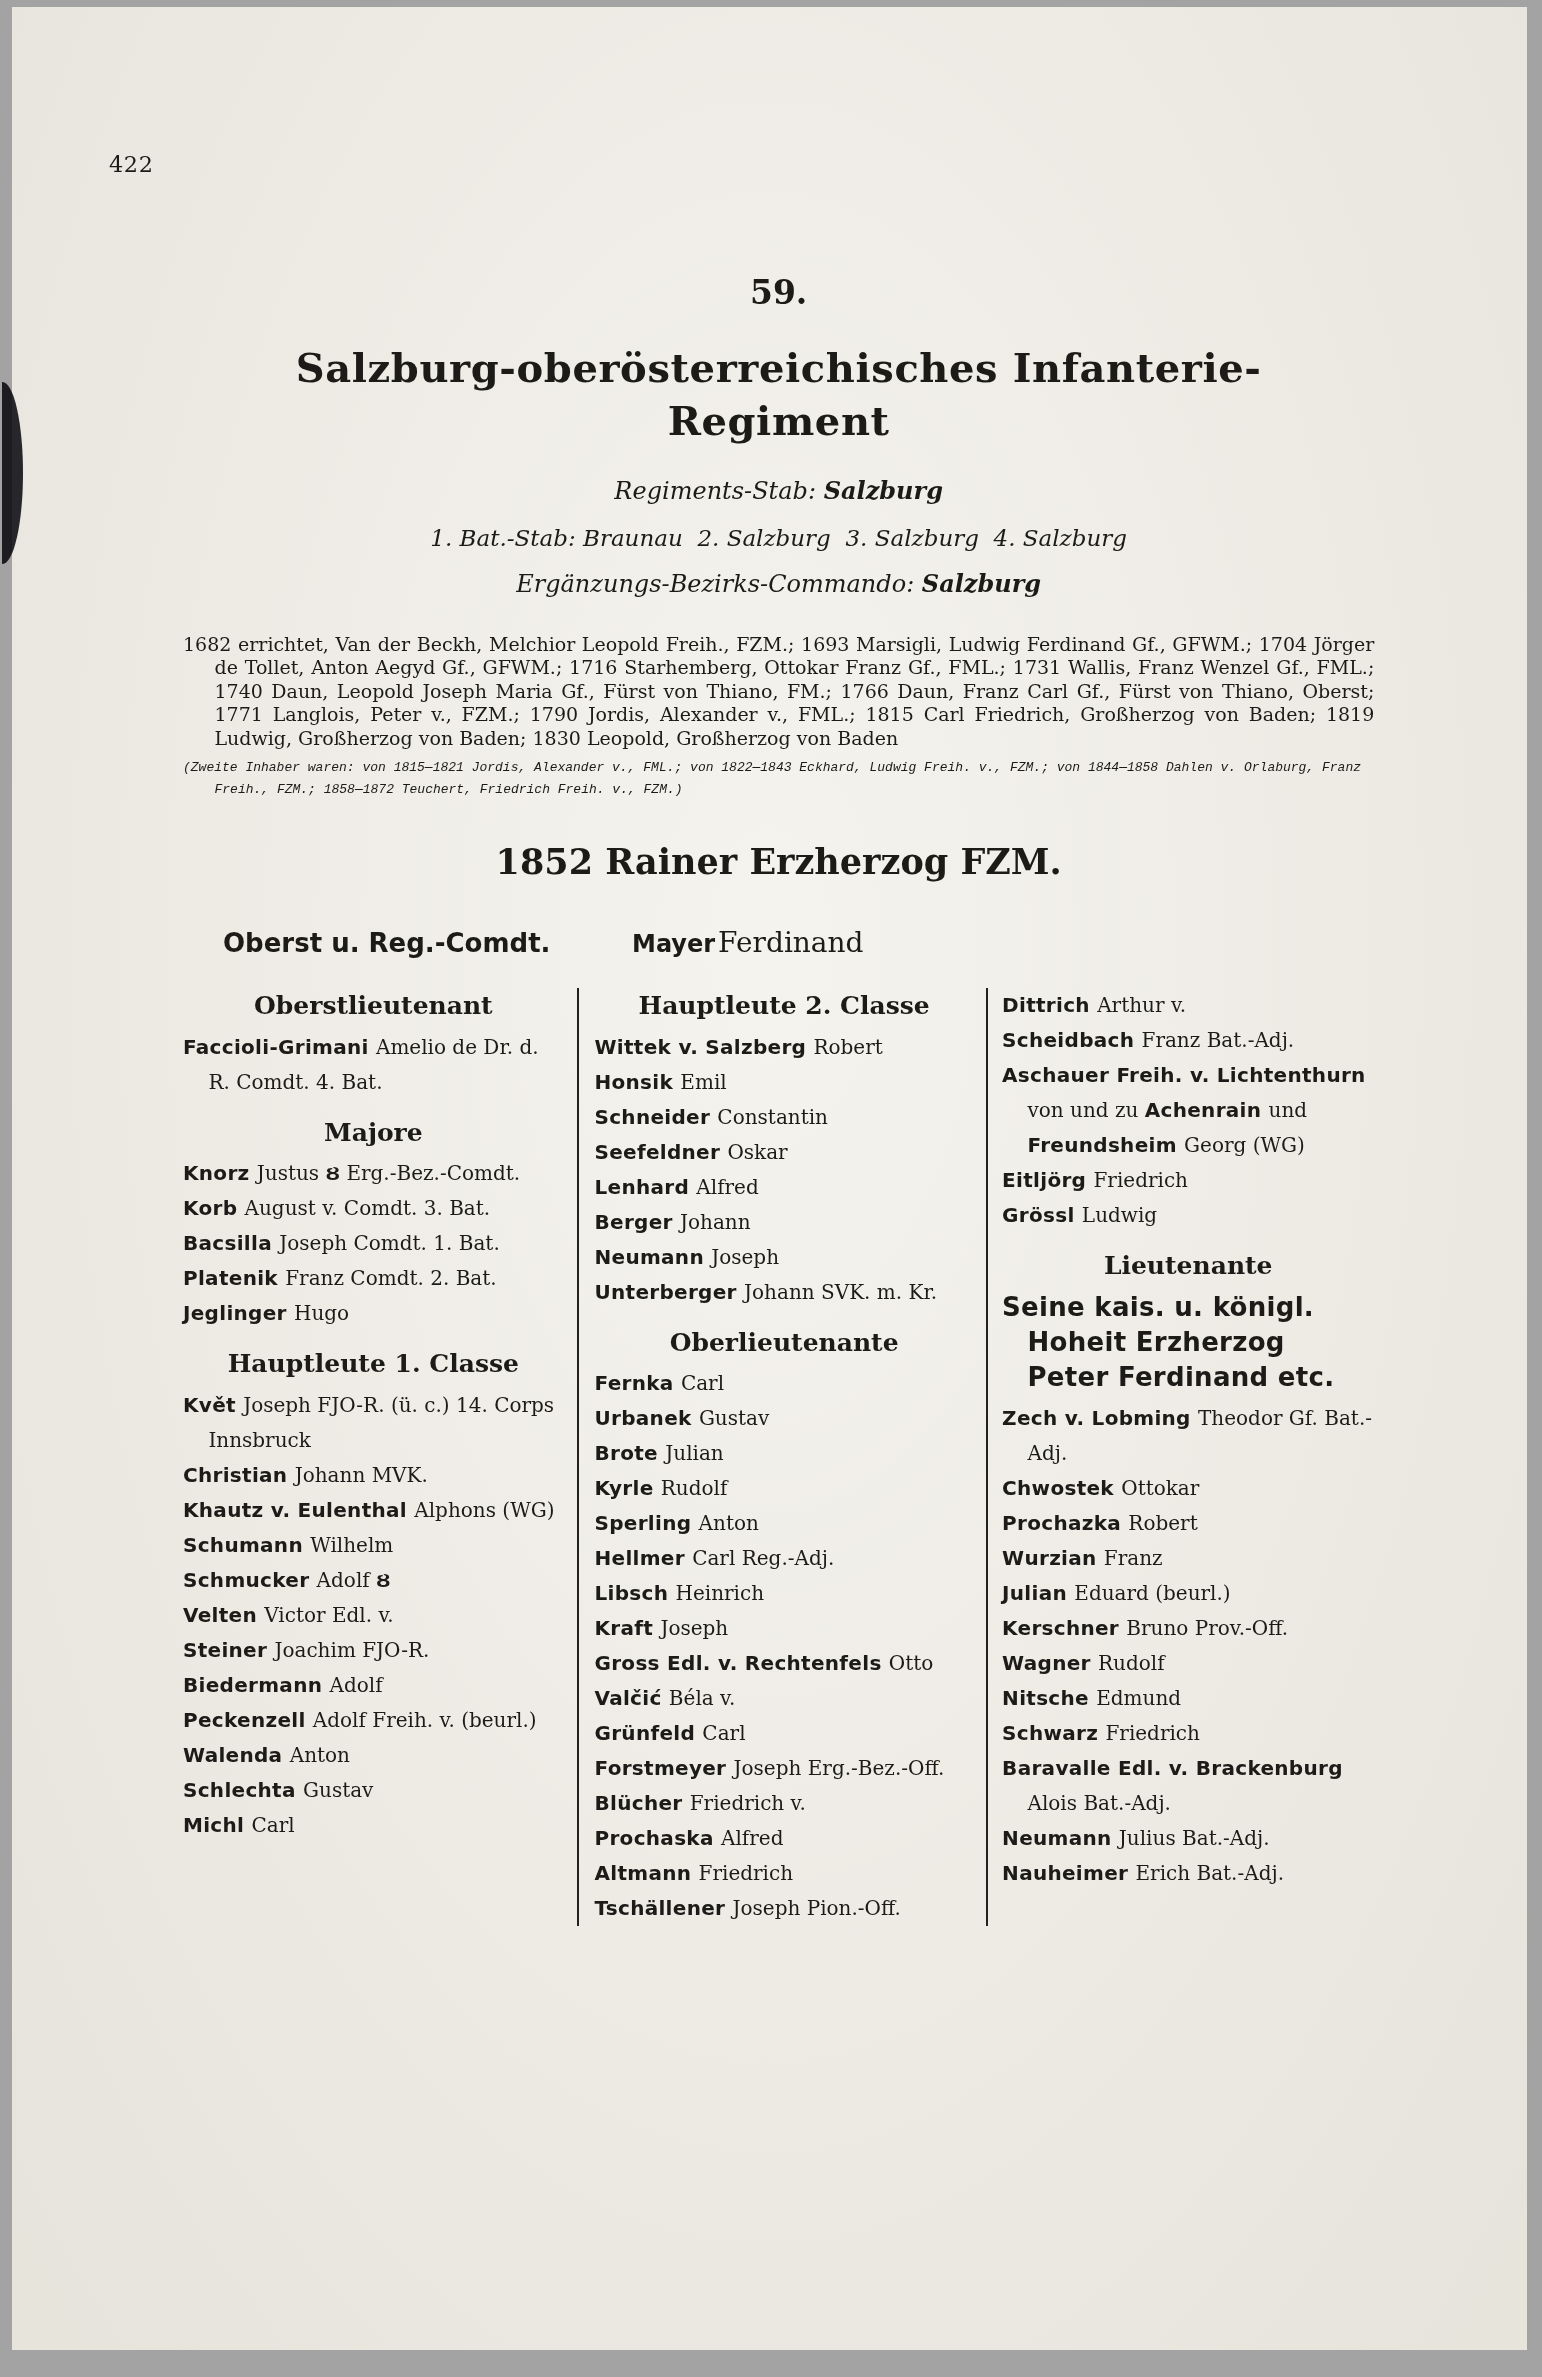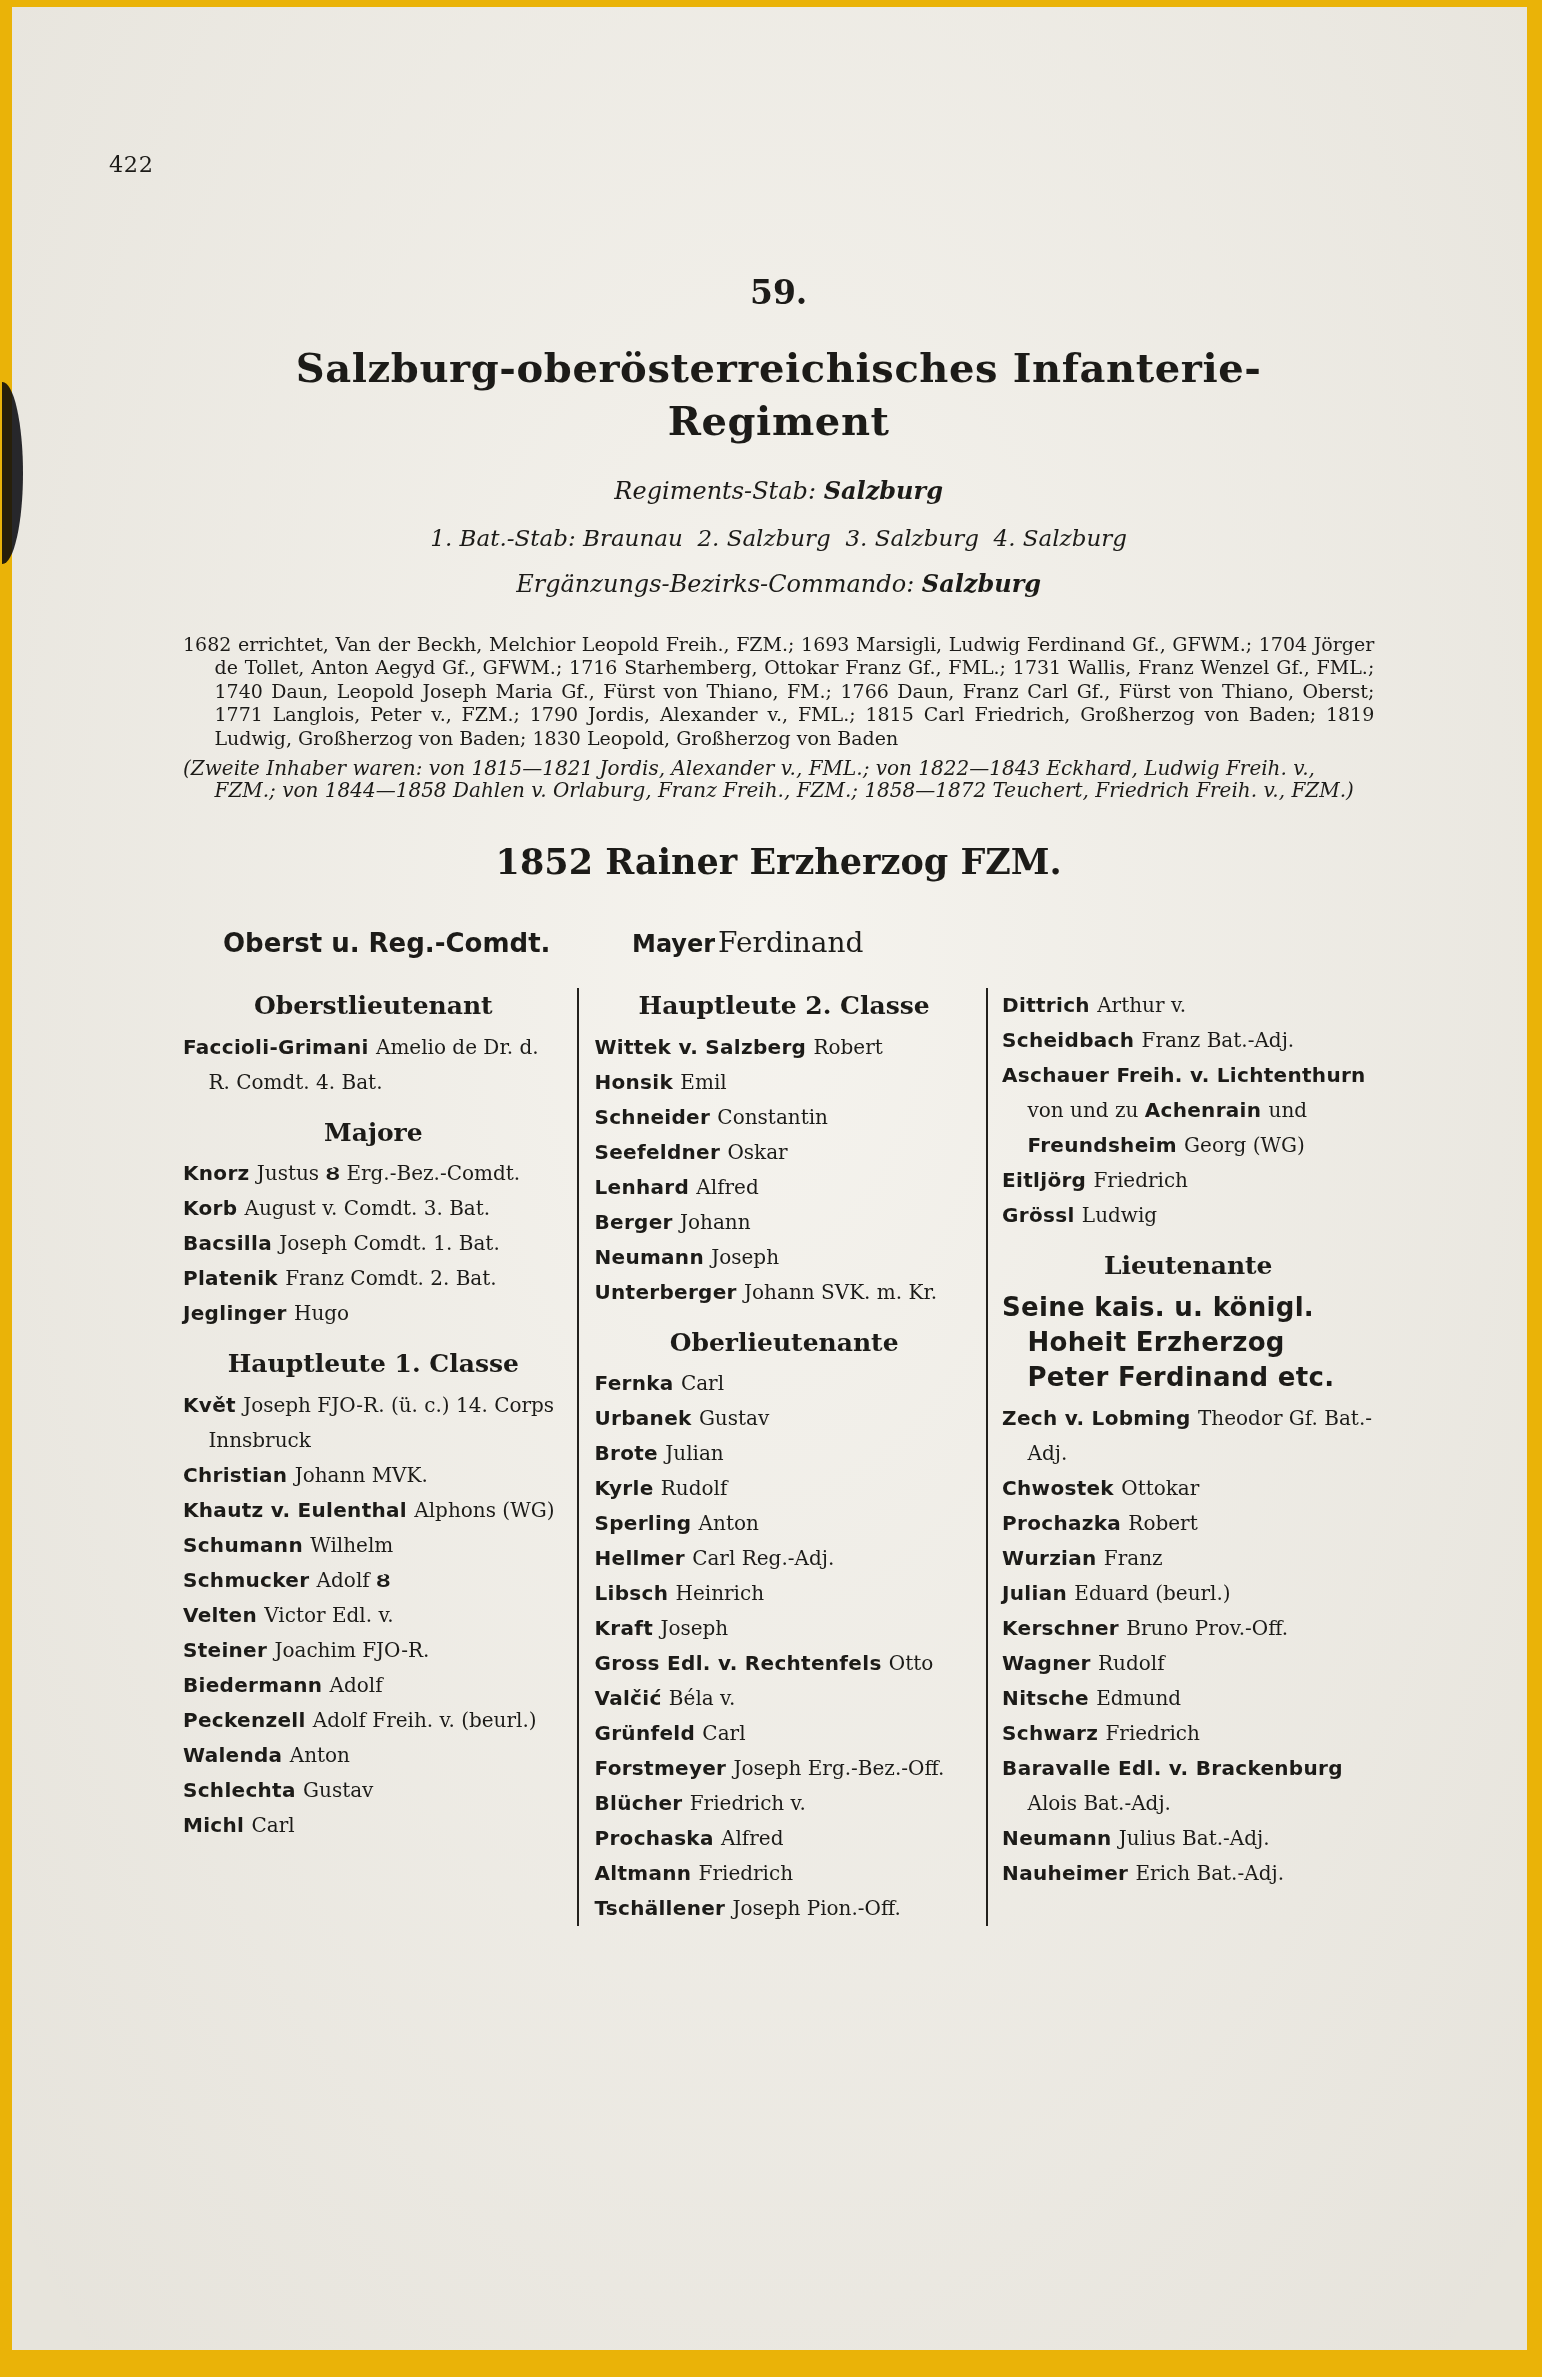--- a/index.html
+++ b/index.html
@@ -1,19 +1,19 @@
 <!DOCTYPE html>
 <html style="font-size:9.7px"><head>
 <meta charset="utf-8">
 <style>
   html,body { margin:0; padding:0; background:#000; }
   .scan {
     position:relative;
     width:1543px; height:2377px;
-    background:#eab308;
+    background:#a3a3a3;
     overflow:hidden;
     font-family:"DejaVu Serif", serif;
     color:#1c1b18;
   }
   .page {
     position:absolute;
     left:12px; top:7.3px; right:15.7px; bottom:27px;
     background:#f0ede5;
     background-image:
       radial-gradient(ellipse at 50% 40%, rgba(255,255,255,0.35), rgba(0,0,0,0.04) 95%);
@@ -55,22 +55,22 @@
   .erg-line .stab-value { font-weight:700; }
   .history {
     margin-top:35px;
     font-size:19px; line-height:23.6px;
     padding-left:31.5px; text-indent:-31.5px;
     text-align:justify;
   }
   .inhaber-note {
     margin-top:6px;
     font-style:italic;
-    font-size:20px; line-height:22.4px;
-    padding-left:31.5px; text-indent:-31.5px;
+    font-size:13px; line-height:22.4px;
+    padding-left:31.5px; text-indent:-31.5px;font-family:Liberation Mono, monospace;
   }
   .inhaber-current {
     text-align:center; font-weight:700; font-size:35px; margin-top:40px;
     font-family:"DejaVu Serif", serif;
   }
   .commander-row { display:flex; align-items:baseline; margin-top:44px; }
   .commander-label {
     width:409px; flex:0 0 409px;
     font-family:"DejaVu Sans", sans-serif; font-weight:700; font-size:26px;margin-left:40px;
   }

